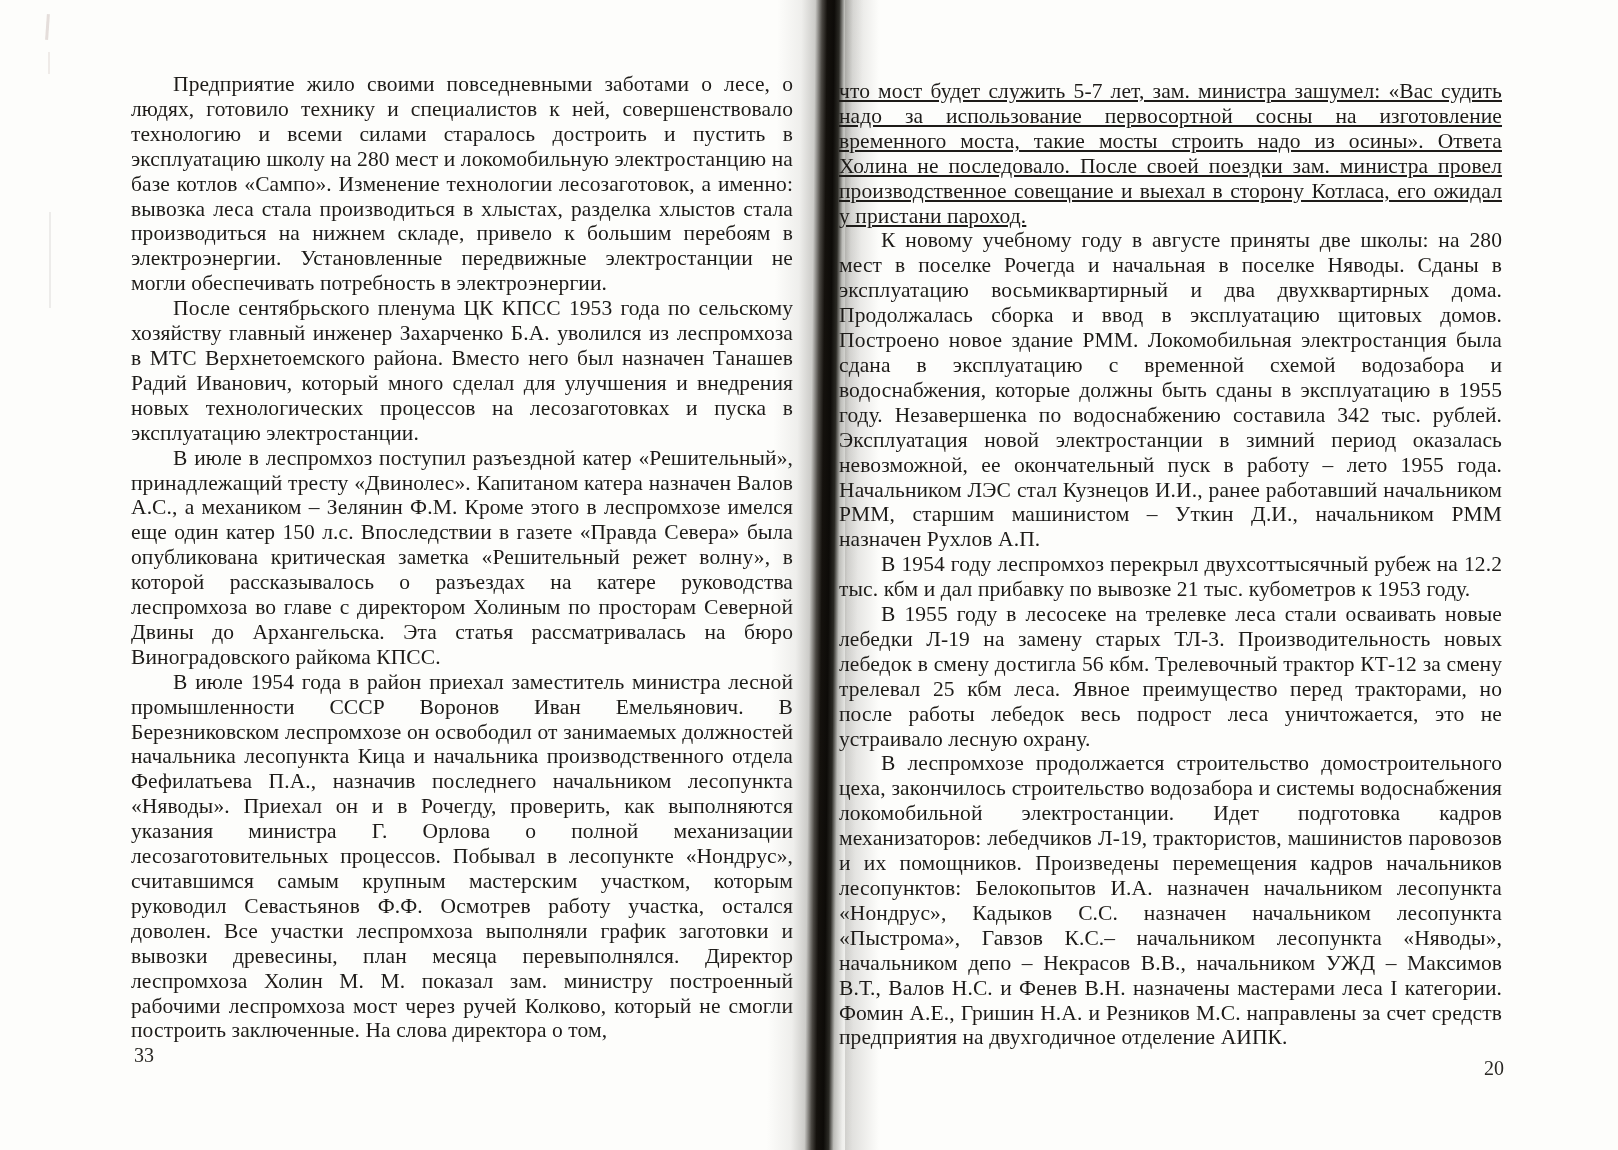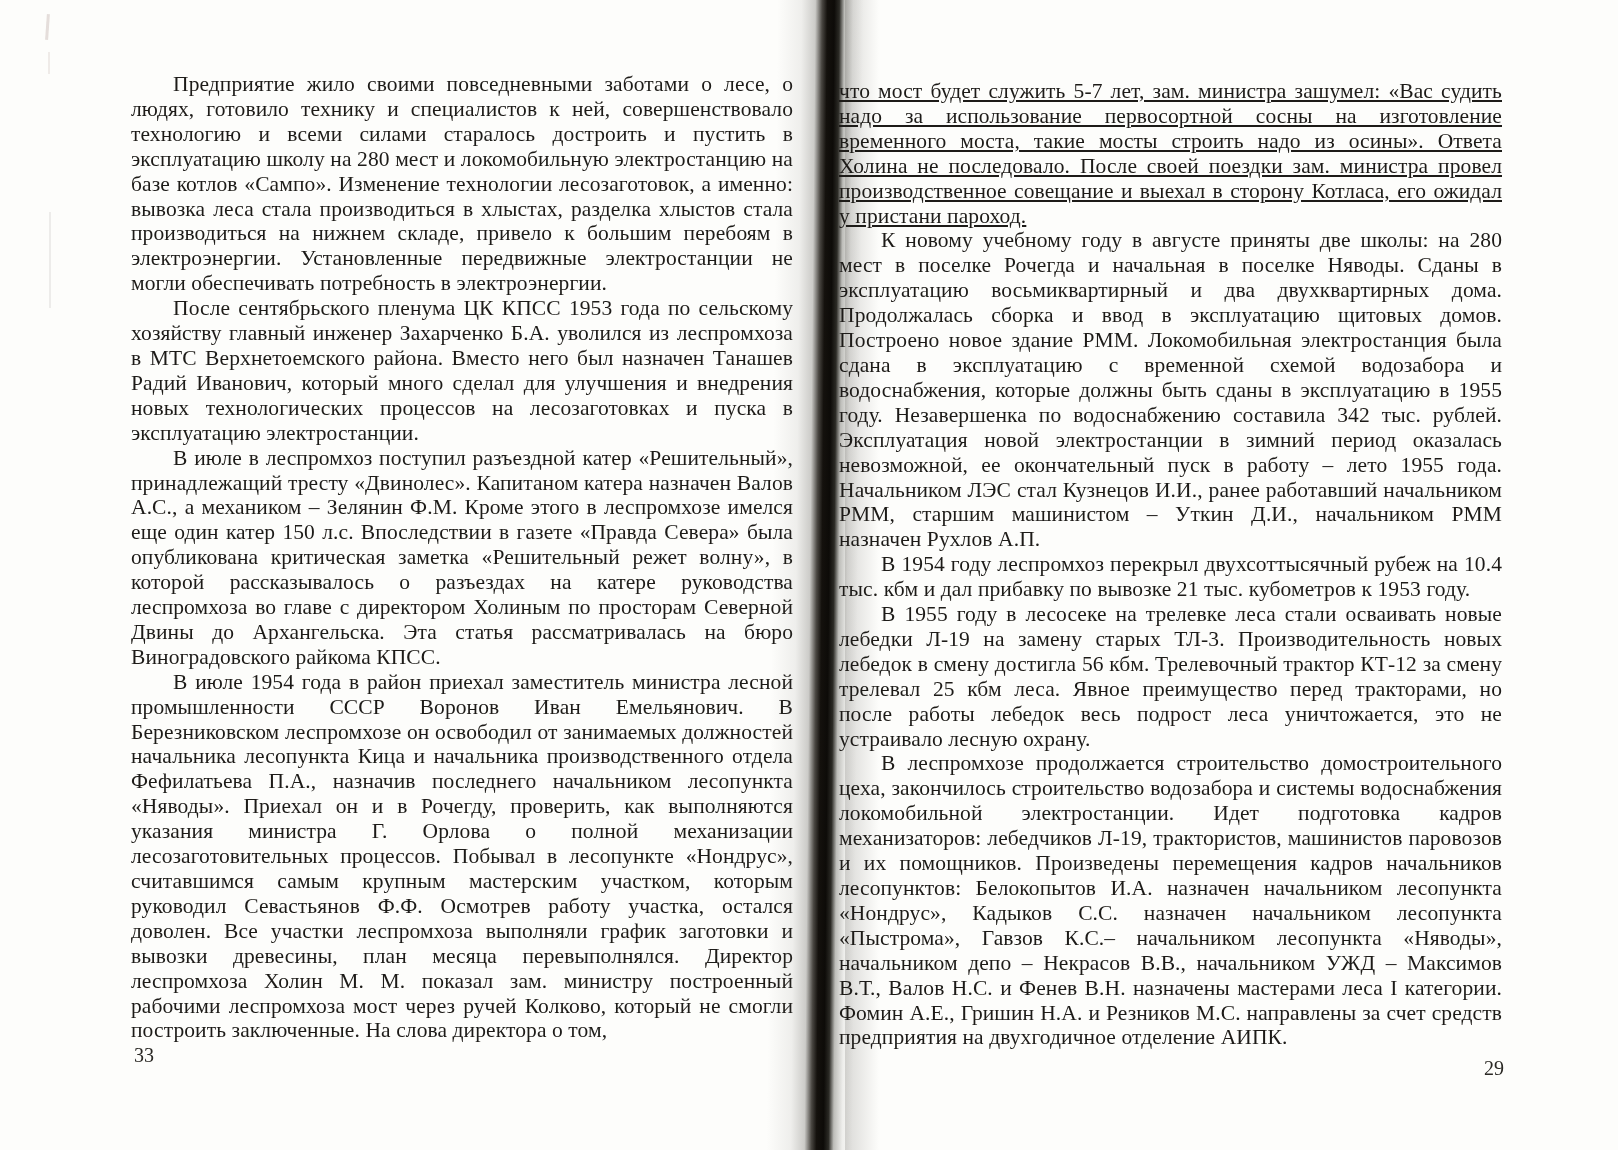--- a/index.html
+++ b/index.html
@@ -104,24 +104,24 @@
     <div class="page-number page-number-left">33</div>
   </section>
 
   <div class="spine"></div>
   <div class="gutter-shade"></div>
 
   <section>
     <div class="text-block text-block-right">
       <p class="no-indent">что мост будет служить 5-7 лет, зам. министра зашумел: «Вас судить надо за использование первосортной сосны на изготовление временного моста, такие мосты строить надо из осины». Ответа Холина не последовало. После своей поездки зам. министра провел производственное совещание и выехал в сторону Котласа, его ожидал у пристани пароход.</p>
       <p>К новому учебному году в августе приняты две школы: на 280 мест в поселке Рочегда и начальная в поселке Няводы. Сданы в эксплуатацию восьмиквартирный и два двухквартирных дома. Продолжалась сборка и ввод в эксплуатацию щитовых домов. Построено новое здание РММ. Локомобильная электростанция была сдана в эксплуатацию с временной схемой водозабора и водоснабжения, которые должны быть сданы в эксплуатацию в 1955 году. Незавершенка по водоснабжению составила 342 тыс. рублей. Эксплуатация новой электростанции в зимний период оказалась невозможной, ее окончательный пуск в работу – лето 1955 года. Начальником ЛЭС стал Кузнецов И.И., ранее работавший начальником РММ, старшим машинистом – Уткин Д.И., начальником РММ назначен Рухлов А.П.</p>
-      <p>В 1954 году леспромхоз перекрыл двухсоттысячный рубеж на 10.4 тыс. кбм и дал прибавку по вывозке 21 тыс. кубометров к 1953 году.</p>
+      <p>В 1954 году леспромхоз перекрыл двухсоттысячный рубеж на 12.2 тыс. кбм и дал прибавку по вывозке 21 тыс. кубометров к 1953 году.</p>
       <p>В 1955 году в лесосеке на трелевке леса стали осваивать новые лебедки Л-19 на замену старых ТЛ-3. Производительность новых лебедок в смену достигла 56 кбм. Трелевочный трактор КТ-12 за смену трелевал 25 кбм леса. Явное преимущество перед тракторами, но после работы лебедок весь подрост леса уничтожается, это не устраивало лесную охрану.</p>
       <p>В леспромхозе продолжается строительство домостроительного цеха, закончилось строительство водозабора и системы водоснабжения локомобильной электростанции. Идет подготовка кадров механизаторов: лебедчиков Л-19, трактористов, машинистов паровозов и их помощников. Произведены перемещения кадров начальников лесопунктов: Белокопытов И.А. назначен начальником лесопункта «Нондрус», Кадыков С.С. назначен начальником лесопункта «Пыстрома», Гавзов К.С.– начальником лесопункта «Няводы», начальником депо – Некрасов В.В., начальником УЖД – Максимов В.Т., Валов Н.С. и Фенев В.Н. назначены мастерами леса I категории. Фомин А.Е., Гришин Н.А. и Резников М.С. направлены за счет средств предприятия на двухгодичное отделение АИПК.</p>
     </div>
-    <div class="page-number page-number-right">29</div>
+    <div class="page-number page-number-right">20</div>
   </section>
 
   <div class="artifact artifact-1"></div>
   <div class="artifact artifact-2"></div>
   <div class="artifact artifact-3"></div>
 
 </div>
 
 </body></html>

